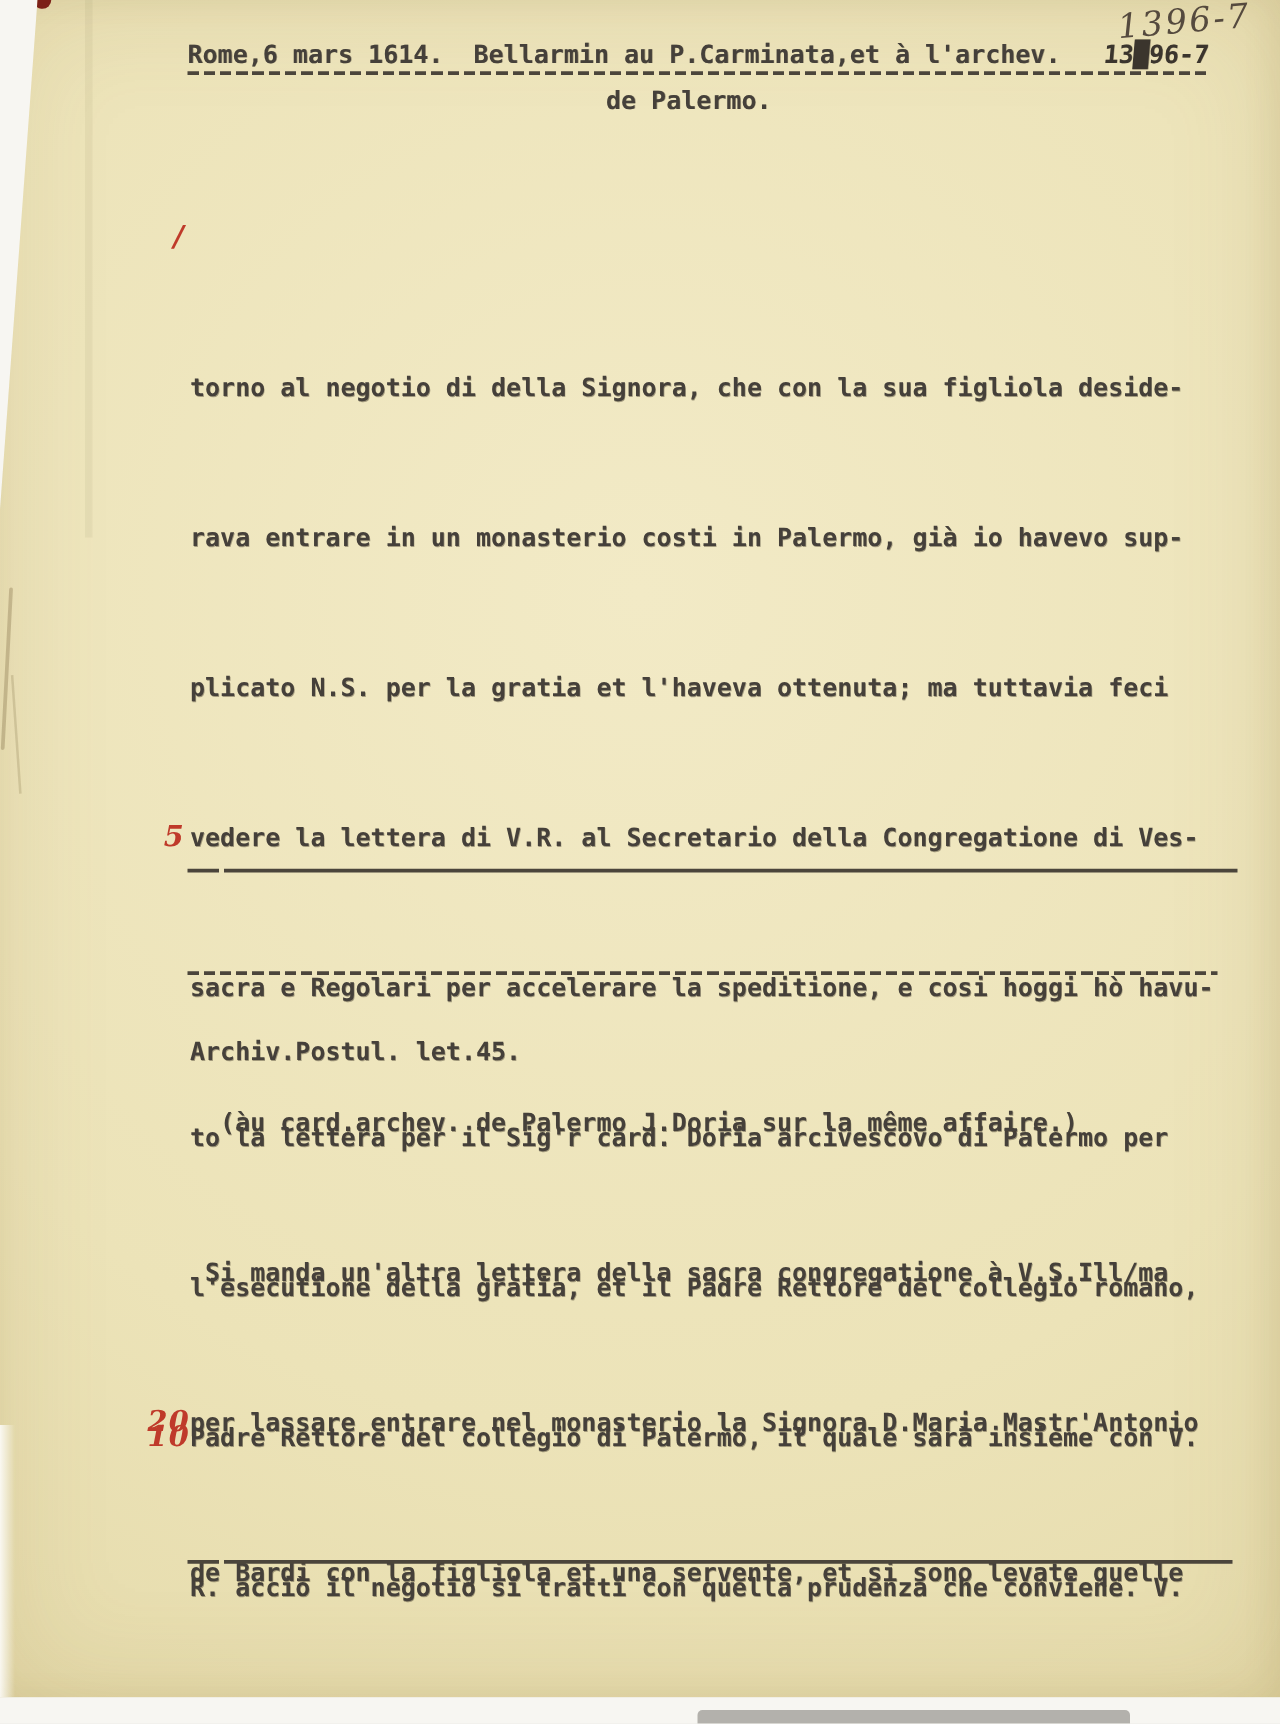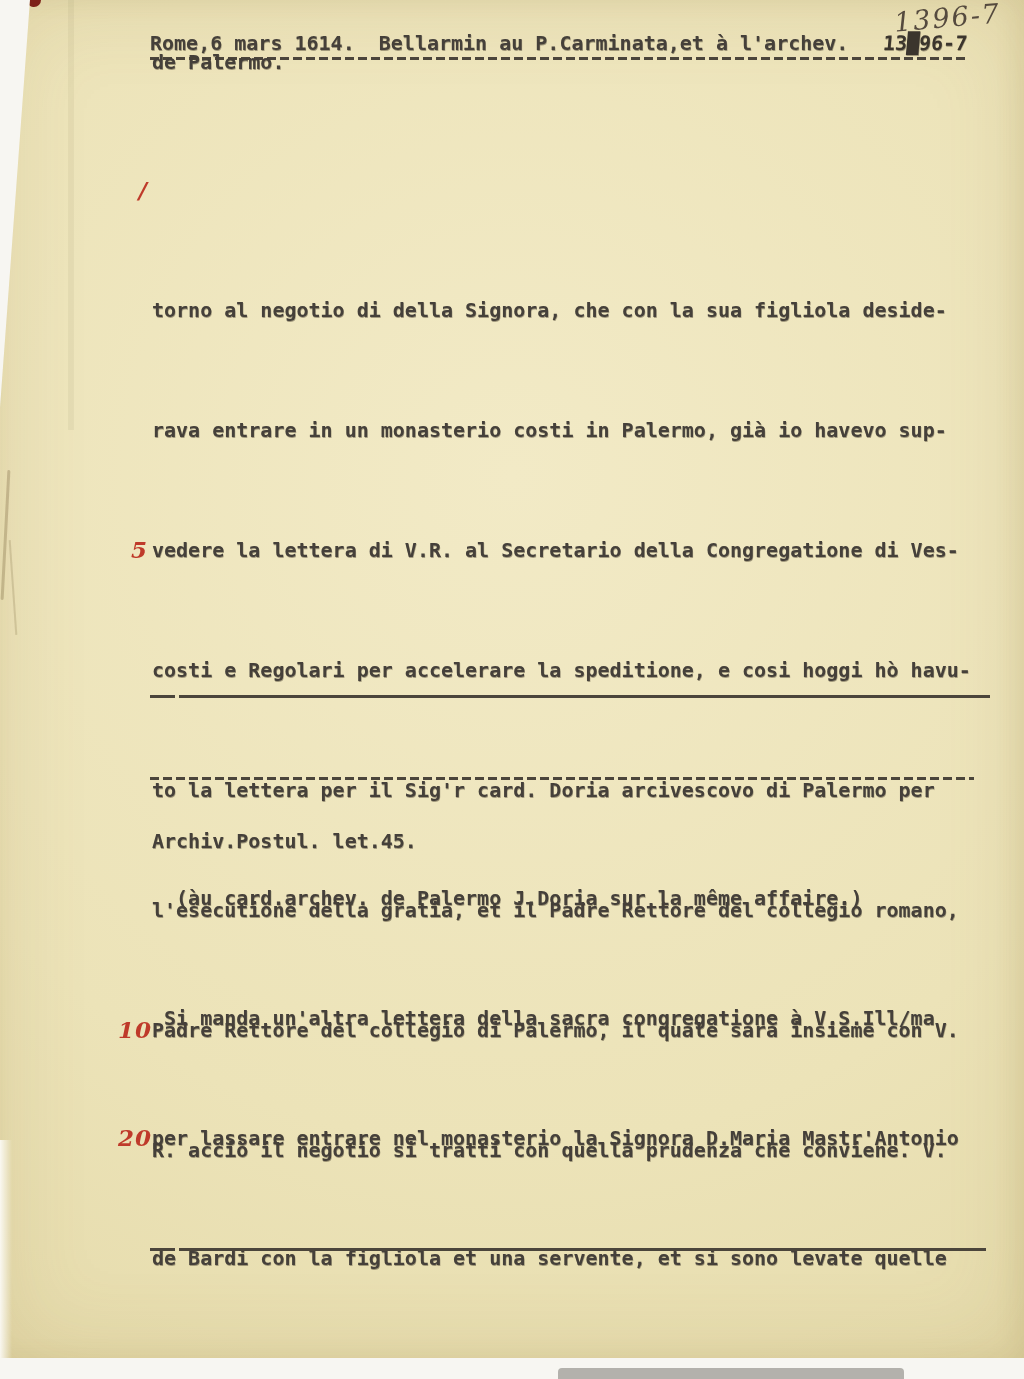--- a/index.html
+++ b/index.html
@@ -38,22 +38,22 @@
     color:#bf3a2a;
     text-shadow:none;
     letter-spacing:1px;
   }
   .header-row{
     position:absolute;left:150px;top:23px;width:817px;
     display:flex;justify-content:space-between;
   }
   .typed-ref{transform:skewX(-5deg);color:#3b352d;}
   .subtitle{
-    position:absolute;left:152px;top:42px;width:798px;
-    text-align:left;
+    position:absolute;left:152px;top:60px;width:798px;
+    text-align:center;
   }
   .handwritten-ref{
     position:absolute;left:894px;top:2px;
     font-family:"DejaVu Serif", serif;
     font-style:italic;
     font-size:27px;line-height:32px;
     letter-spacing:2px;
     color:#554a3e;
     transform:rotate(-5deg);
   }
@@ -106,22 +106,23 @@
     </div>
 
     <div class="rule dashed r1"></div>
 
     <div class="subtitle typed">de Palermo.</div>
 
     <div class="block letter1 typed">
       <div class="line"><span class="mark">/</span></div>
       <div class="line"><span class="mark"></span><span>torno al negotio di della Signora, che con la sua figliola deside-</span></div>
       <div class="line"><span class="mark"></span><span>rava entrare in un monasterio costi in Palermo, già io havevo sup-</span></div>
+      <div class="line"><span class="mark"></span><span>plicato N.S. per la gratia et l'haveva ottenuta; ma tuttavia feci</span></div>
       <div class="line"><span class="mark">5</span><span>vedere la lettera di V.R. al Secretario della Congregatione di Ves-</span></div>
-      <div class="line"><span class="mark"></span><span>costi e Regolari per accelerare la speditione, e cosi hoggi hò havu-</span></div>
+      <div class="line"><span class="mark"></span><span>sacra e Regolari per accelerare la speditione, e cosi hoggi hò havu-</span></div>
       <div class="line"><span class="mark"></span><span>to la lettera per il Sig'r card. Doria arcivescovo di Palermo per</span></div>
       <div class="line"><span class="mark"></span><span>l'esecutione della gratia, et il Padre Rettore del collegio romano,</span></div>
       <div class="line"><span class="mark">10</span><span>Padre Rettore del collegio di Palermo, il quale sarà insieme con V.</span></div>
       <div class="line"><span class="mark"></span><span>R. acciò il negotio si tratti con quella prudenza che conviene. V.</span></div>
       
       
       
       
     </div>
 

